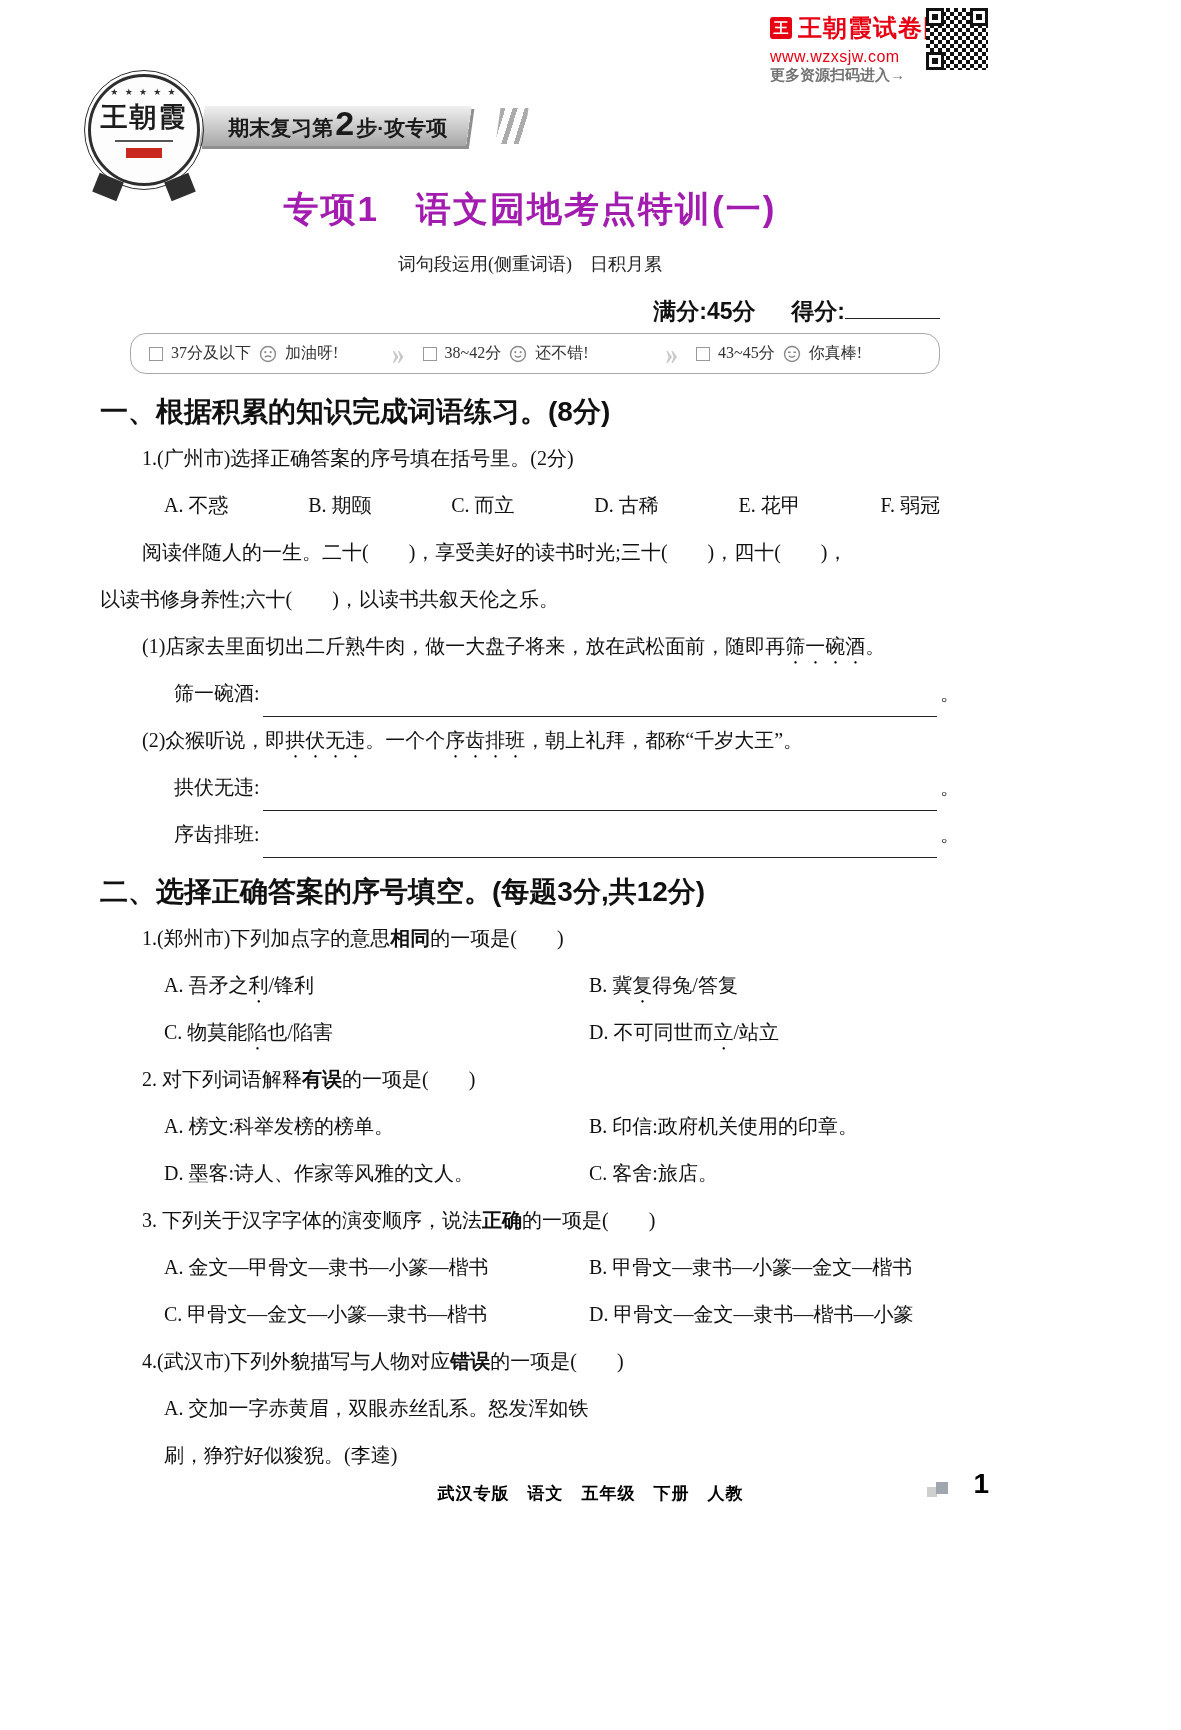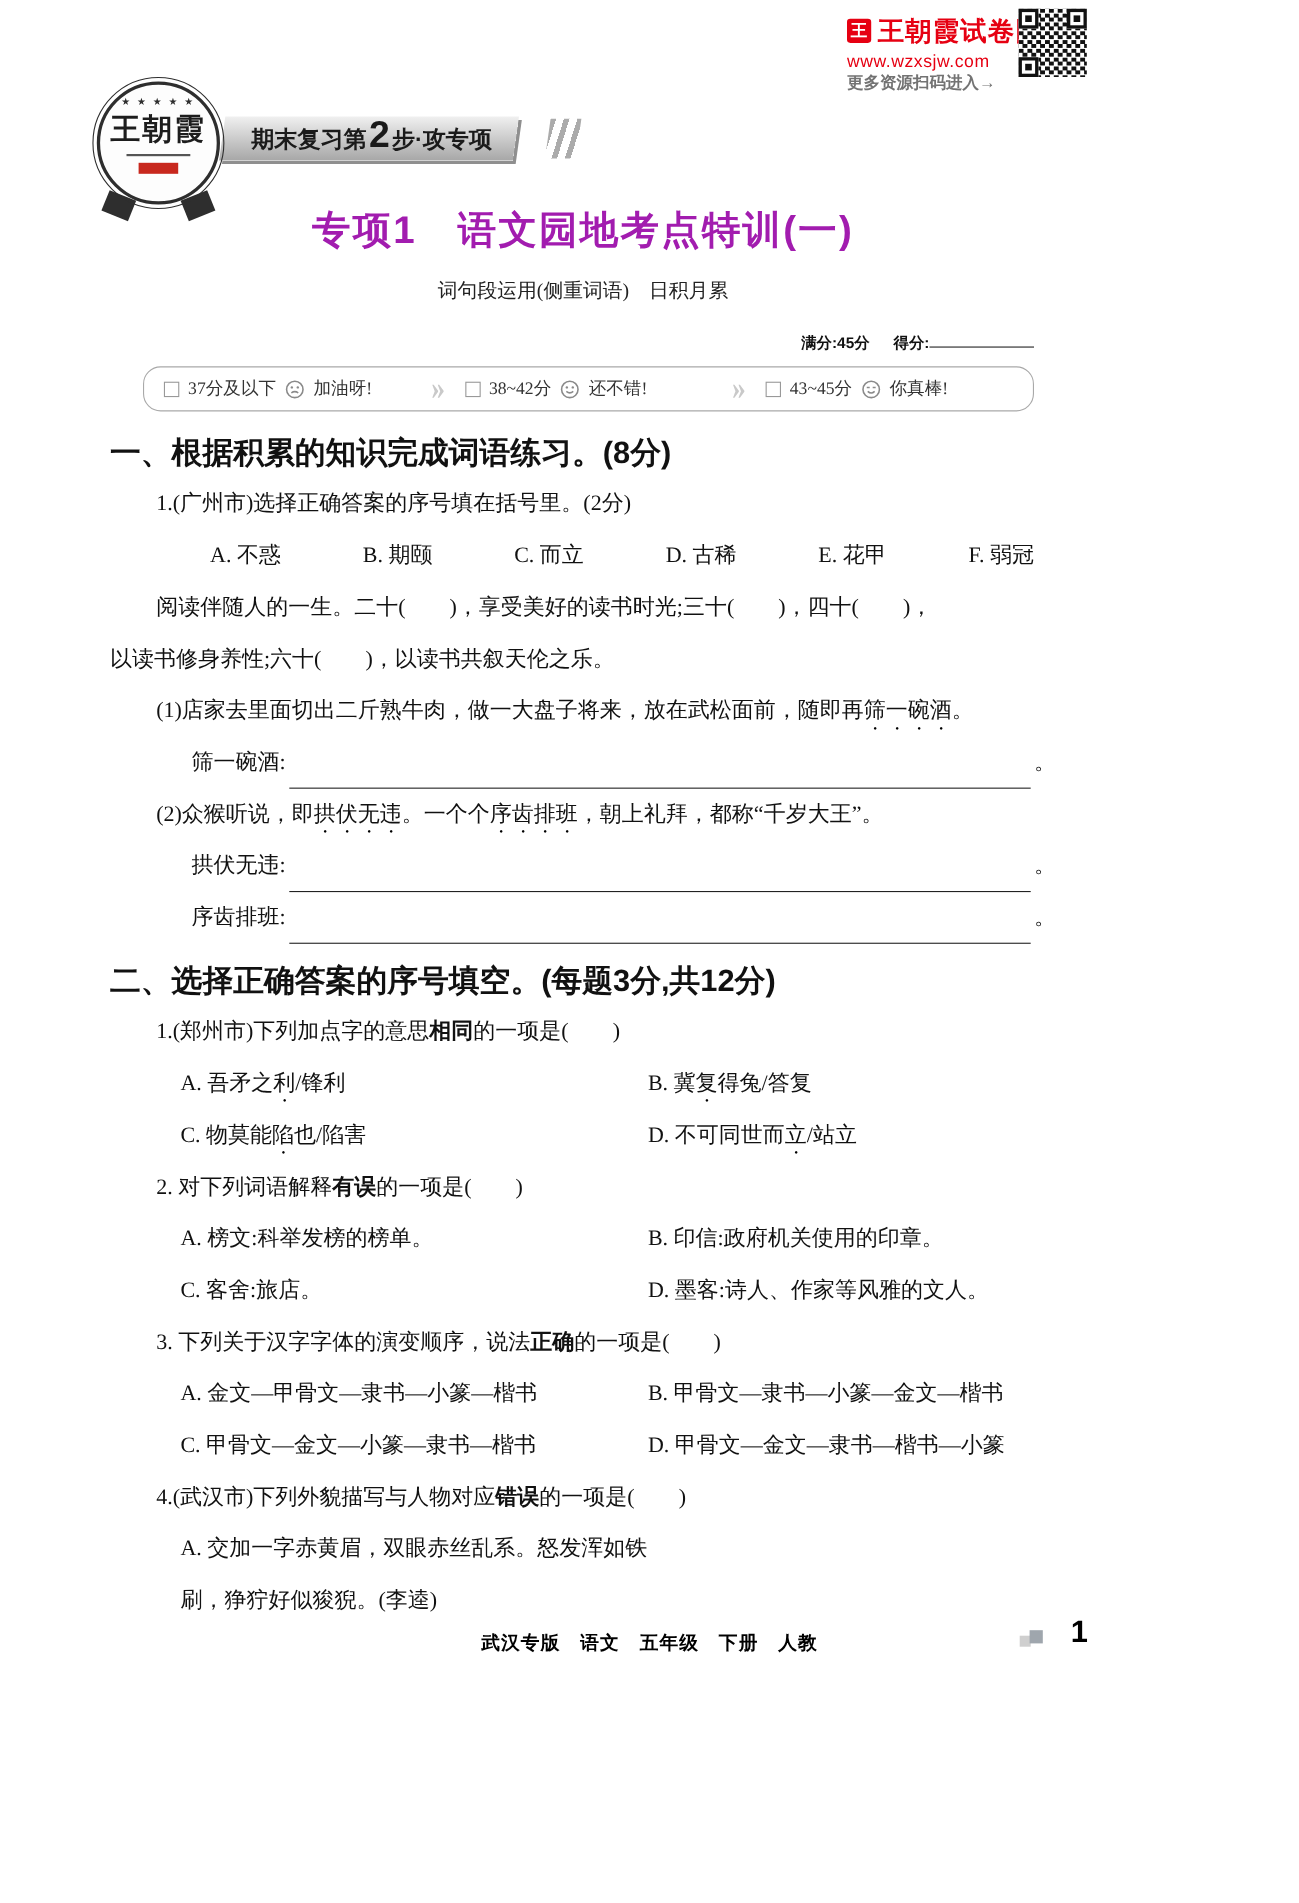--- a/index.html
+++ b/index.html
@@ -48,41 +48,41 @@
   .banner-step { font-size:34px; line-height:1; padding:0 2px; }
   .slashes { position:absolute; left:498px; top:108px; width:28px; height:36px; transform: skewX(-8deg);
     background: repeating-linear-gradient(100deg, #ababab 0 5px, transparent 5px 12px); }
 
   
   .title { position:absolute; left:100px; top:186px; width:860px; text-align:center;
     font-size:35px; font-weight:bold; letter-spacing:2px;
     font-family:"Liberation Sans","DejaVu Sans",sans-serif; color:#a21caf; }
   .subtitle { position:absolute; left:100px; top:252px; width:860px; text-align:center; font-size:18px; color:#222; }
   .scoreline { position:absolute; left:100px; top:296px; width:840px; text-align:right;
-    font-size:14px; font-weight:bold; font-family:"Liberation Sans","DejaVu Sans",sans-serif; }
+    font-size:23px; font-weight:bold; font-family:"Liberation Sans","DejaVu Sans",sans-serif; }
   .blank-short { display:inline-block; width:95px; height:20px; border-bottom:1.5px solid #222; }
 
   
   .bands { position:absolute; left:130px; top:333px; width:810px; height:41px;
     border:1.5px solid #a9a9a9; border-radius:16px; background:#fff;
     display:flex; align-items:center;
     font-family:Liberation Serif, serif; font-size:16px; color:#333; }
   .band { flex:1; display:flex; align-items:center; gap:8px; padding-left:18px; }
   .cb { width:14px; height:14px; border:1.5px solid #999; background:#fff; display:inline-block; flex:none; }
   .chev { color:#c9c9c9; font-size:25px; font-weight:bold; line-height:1; transform:scaleY(1.25); flex:none; }
   .face { width:18px; height:18px; flex:none; }
 
   
   .content { position:absolute; left:100px; top:388px; width:860px; font-size:20px; color:#111; }
   .content p { line-height:47px; }
   .h1 { font-family:"Liberation Sans","DejaVu Sans",sans-serif; font-weight:bold; font-size:28px; }
   .mt { margin-top:10px !important; }
   .ind1 { padding-left:42px; }
   .opts6 { display:flex; justify-content:space-between; padding-left:64px; padding-right:20px; }
-  .opts6 span { white-space:nowrap;margin-left:27px; }
+  .opts6 span { white-space:nowrap; }
   .fill { display:flex; padding-left:74px; }
   .fill .lab { white-space:nowrap; }
   .fill .blank { flex:1 1 auto; align-self:flex-end; height:38px; border-bottom:1.5px solid #222; margin:0 3px; min-width:60px; }
   .opts2 { display:grid; grid-template-columns: 425px 1fr; padding-left:64px; }
   .em { font-weight:bold; }
   .dot { -webkit-text-emphasis: filled dot #000; -webkit-text-emphasis-position: under right;
          text-emphasis: filled dot #000; text-emphasis-position: under right; }
 
   
   .footer { position:absolute; left:0; top:1482px; width:100%; text-align:center;
@@ -224,22 +224,22 @@
       <span><span>B. 冀</span><span class="dot">复</span><span>得兔/答复</span></span>
       <span><span>C. 物莫能</span><span class="dot">陷</span><span>也/陷害</span></span>
       <span><span>D. 不可同世而</span><span class="dot">立</span><span>/站立</span></span>
     </p>
 
     <p class="ind1"><span>2. 对下列词语解释</span><span class="em">有误</span><span>的一项是(　　)</span></p>
 
     <p class="opts2">
       <span>A. 榜文:科举发榜的榜单。</span>
       <span>B. 印信:政府机关使用的印章。</span>
+      <span>D. 墨客:诗人、作家等风雅的文人。</span>
       <span>C. 客舍:旅店。</span>
-      <span>D. 墨客:诗人、作家等风雅的文人。</span>
     </p>
 
     <p class="ind1"><span>3. 下列关于汉字字体的演变顺序，说法</span><span class="em">正确</span><span>的一项是(　　)</span></p>
 
     <p class="opts2">
       <span>A. 金文—甲骨文—隶书—小篆—楷书</span>
       <span>B. 甲骨文—隶书—小篆—金文—楷书</span>
       <span>C. 甲骨文—金文—小篆—隶书—楷书</span>
       <span>D. 甲骨文—金文—隶书—楷书—小篆</span>
     </p>

